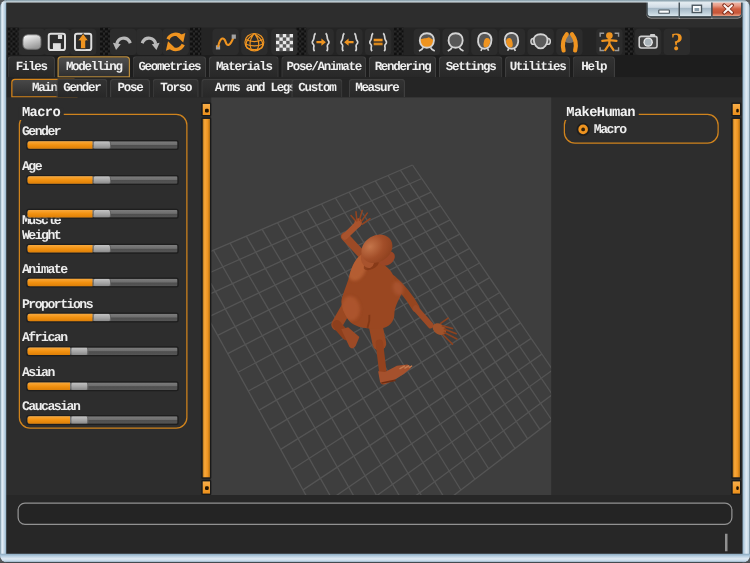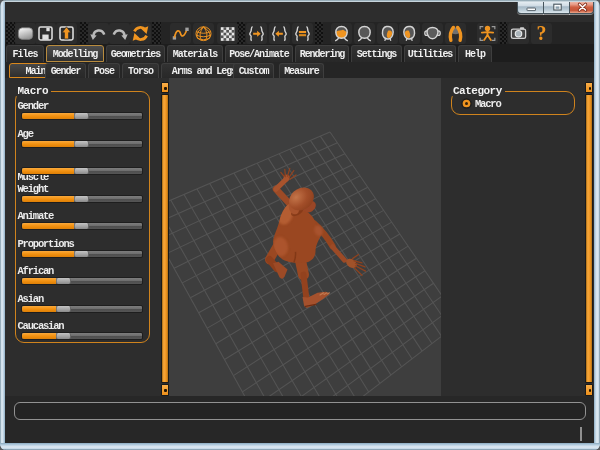--- a/index.html
+++ b/index.html
@@ -420,21 +420,21 @@
 
     <div class="sbtn" style="left:158.5px;top:4px">
         <i></i>
       </div>
     <div class="sbar" style="left:158.5px;top:16px;height:289px"></div>
     <div class="sbtn" style="left:158.5px;top:306px;height:12px">
         <i></i>
       </div>
 
     <div class="gbox" style="left:448.5px;top:13px;width:124px;height:24px"></div>
-    <div class="glabel" style="left:448px;top:8px">Category</div>
+    <div class="glabel" style="left:448px;top:8px">MakeHuman</div>
     <svg style="position:absolute;left:458.5px;top:20px" width="11" height="11">
         <circle cx="5.5" cy="5.5" r="4.6" fill="#ef9420" stroke="#1e1e1e" stroke-width="1.5"></circle>
         <circle cx="5.5" cy="5.5" r="1.5" fill="#35220a"></circle>
       </svg>
     <div class="slabel" style="left:473px;top:21px">Macro</div>
 
     <div class="sbtn" style="left:583px;top:4px">
         <i></i>
       </div>
     <div class="sbar" style="left:583px;top:16px;height:289px"></div>

